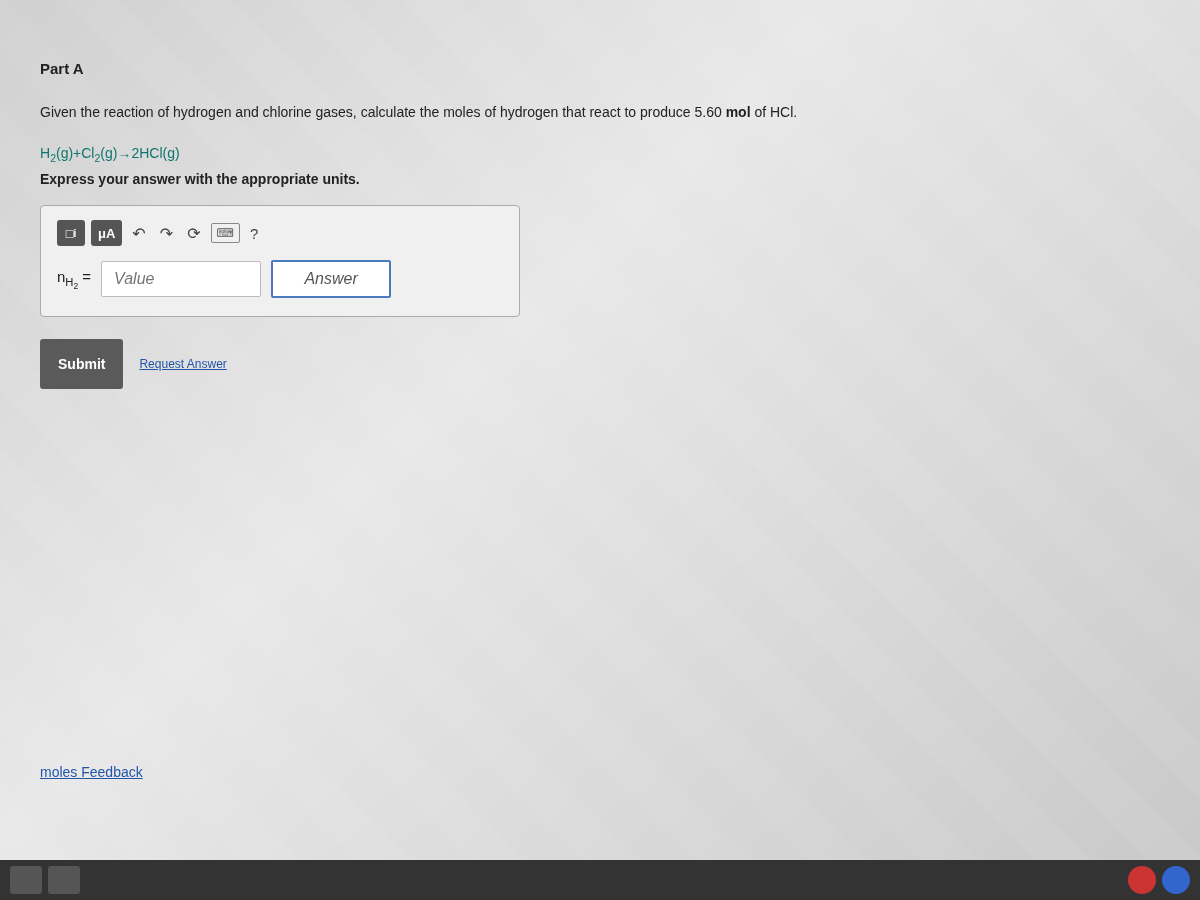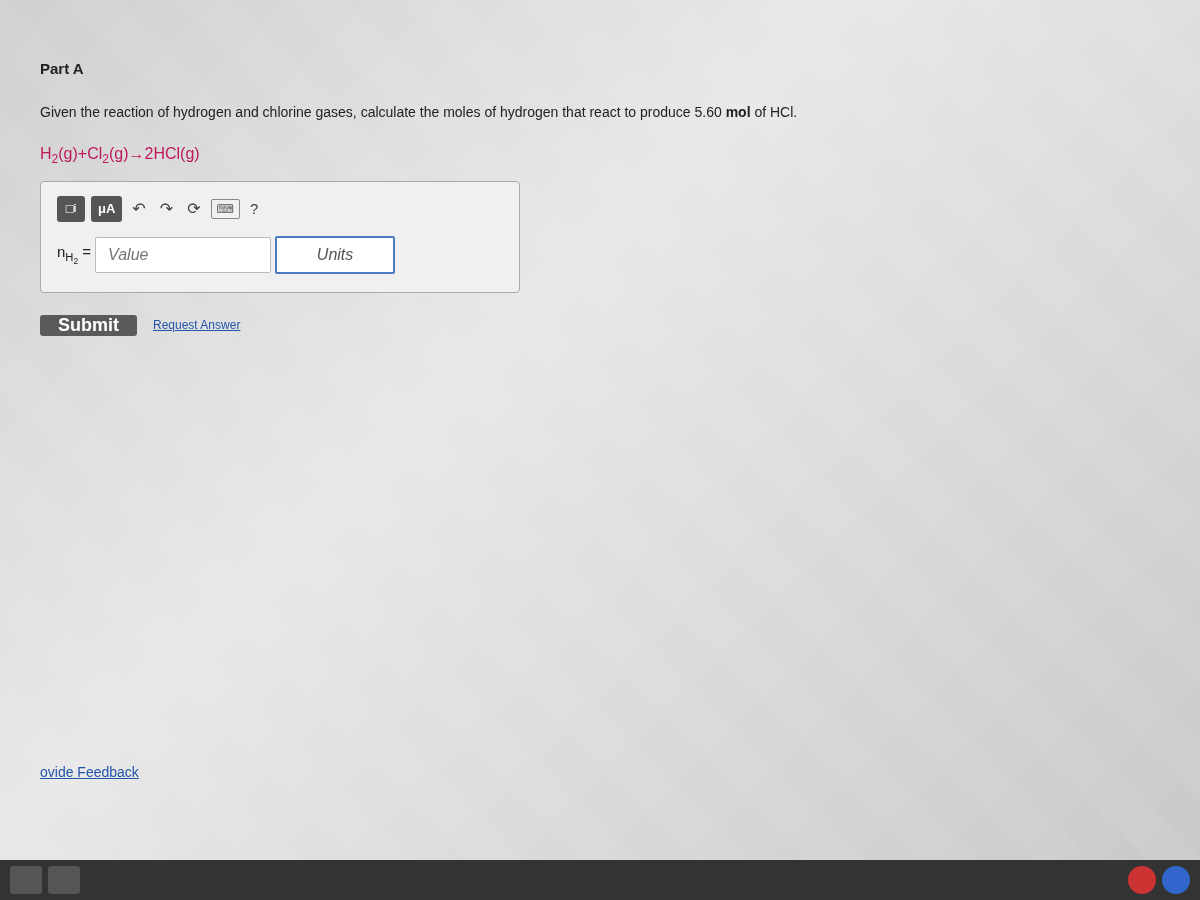--- a/index.html
+++ b/index.html
@@ -51,23 +51,23 @@
       line-height: 1.6;
       margin-bottom: 22px;
       max-width: 780px;
     }
 
     .question-text span.bold {
       font-weight: bold;
     }
 
     .reaction-line {
-      font-size: 16px;
-      color: #be185d;
-      margin-bottom: 14px;
+      font-size: 14px;
+      color: #0f766e;
+      margin-bottom: 7px;
     }
 
     .express-line {
       font-size: 14px;
       font-weight: bold;
       color: #222;
       margin-bottom: 18px;
     }
 
     
@@ -133,38 +133,38 @@
       font-size: 15px;
       color: #444;
       cursor: pointer;
       margin-left: 4px;
     }
 
     
     .input-row {
       display: flex;
       align-items: center;
-      gap: 4px;
+      gap: 10px;
     }
 
     .nh2-label {
       font-size: 15px;
       color: #222;
       white-space: nowrap;
     }
 
     .value-input {
       background: #fff;
       border: 1px solid #bbb;
       border-radius: 2px;
       padding: 8px 12px;
       font-size: 16px;
       color: #999;
       font-style: italic;
-      width: 176px;
+      width: 160px;
       outline: none;
     }
 
     .units-box {
       background: #fff;
       border: 2px solid #4a7bbf;
       border-radius: 2px;
       padding: 8px 20px;
       font-size: 16px;
       color: #555;
@@ -180,22 +180,22 @@
       align-items: center;
       gap: 16px;
       margin-top: 22px;
     }
 
     .submit-btn {
       background: #5a5a5a;
       color: #fff;
       border: none;
       border-radius: 3px;
-      padding: 0 18px;
-      font-size: 18px;
+      padding: 17px 18px;
+      font-size: 14px;
       font-weight: bold;
       cursor: pointer;
     }
 
     .request-answer-link {
       color: #2255aa;
       font-size: 12px;
       text-decoration: underline;
       cursor: pointer;
       background: none;
@@ -260,50 +260,51 @@
   <div class="part-label">Part A</div>
 
   <div class="question-text">
     <span>Given the reaction of hydrogen and chlorine gases, calculate the moles of hydrogen that react to produce 5.60 </span><span class="bold">mol</span><span> of HCl.</span>
   </div>
 
   <div class="reaction-line">
     H<sub>2</sub>(g)+Cl<sub>2</sub>(g)→2HCl(g)
   </div>
 
+  <div class="express-line">Express your answer with the appropriate units.</div>
 
   <div class="answer-box">
     
     <div class="toolbar">
       <button class="toolbar-btn" title="Template">□<sup style="font-size:10px">i</sup></button>
       <button class="toolbar-btn" title="μA">μA</button>
       <button class="toolbar-icon-btn" title="Undo">↶</button>
       <button class="toolbar-icon-btn" title="Redo">↷</button>
       <button class="toolbar-icon-btn" title="Reset">⟳</button>
       <button class="keyboard-icon" title="Keyboard">⌨</button>
       <span class="question-mark">?</span>
     </div>
 
     
     <div class="input-row">
       <span class="nh2-label">
         n<sub>H<sub>2</sub></sub> =
       </span>
       <input class="value-input" type="text" placeholder="Value" style="">
-      <div class="units-box">Units</div>
+      <div class="units-box">Answer</div>
     </div>
   </div>
 
   
   <div class="button-row">
     <button class="submit-btn">Submit</button>
     <button class="request-answer-link">Request Answer</button>
   </div>
 </div>
 
-<span class="feedback-link">ovide Feedback</span>
+<span class="feedback-link">moles Feedback</span>
 
 <div class="taskbar">
   <div class="taskbar-item"></div>
   <div class="taskbar-item"></div>
   <div class="taskbar-red"></div>
   <div class="taskbar-blue"></div>
 </div>
 
 </body></html>

